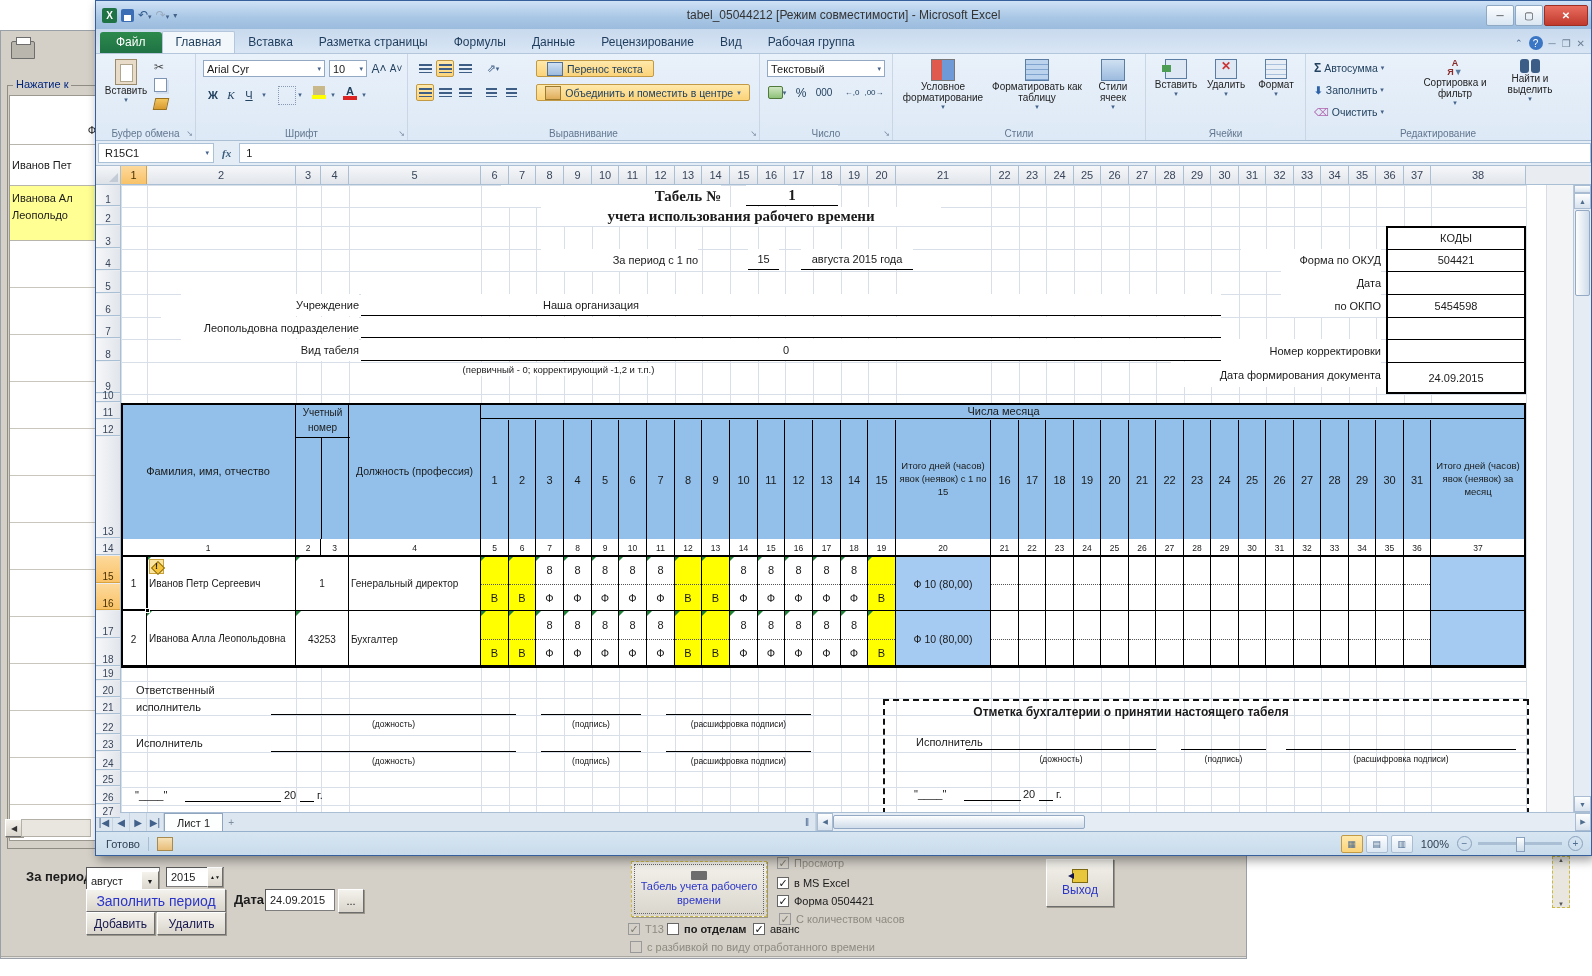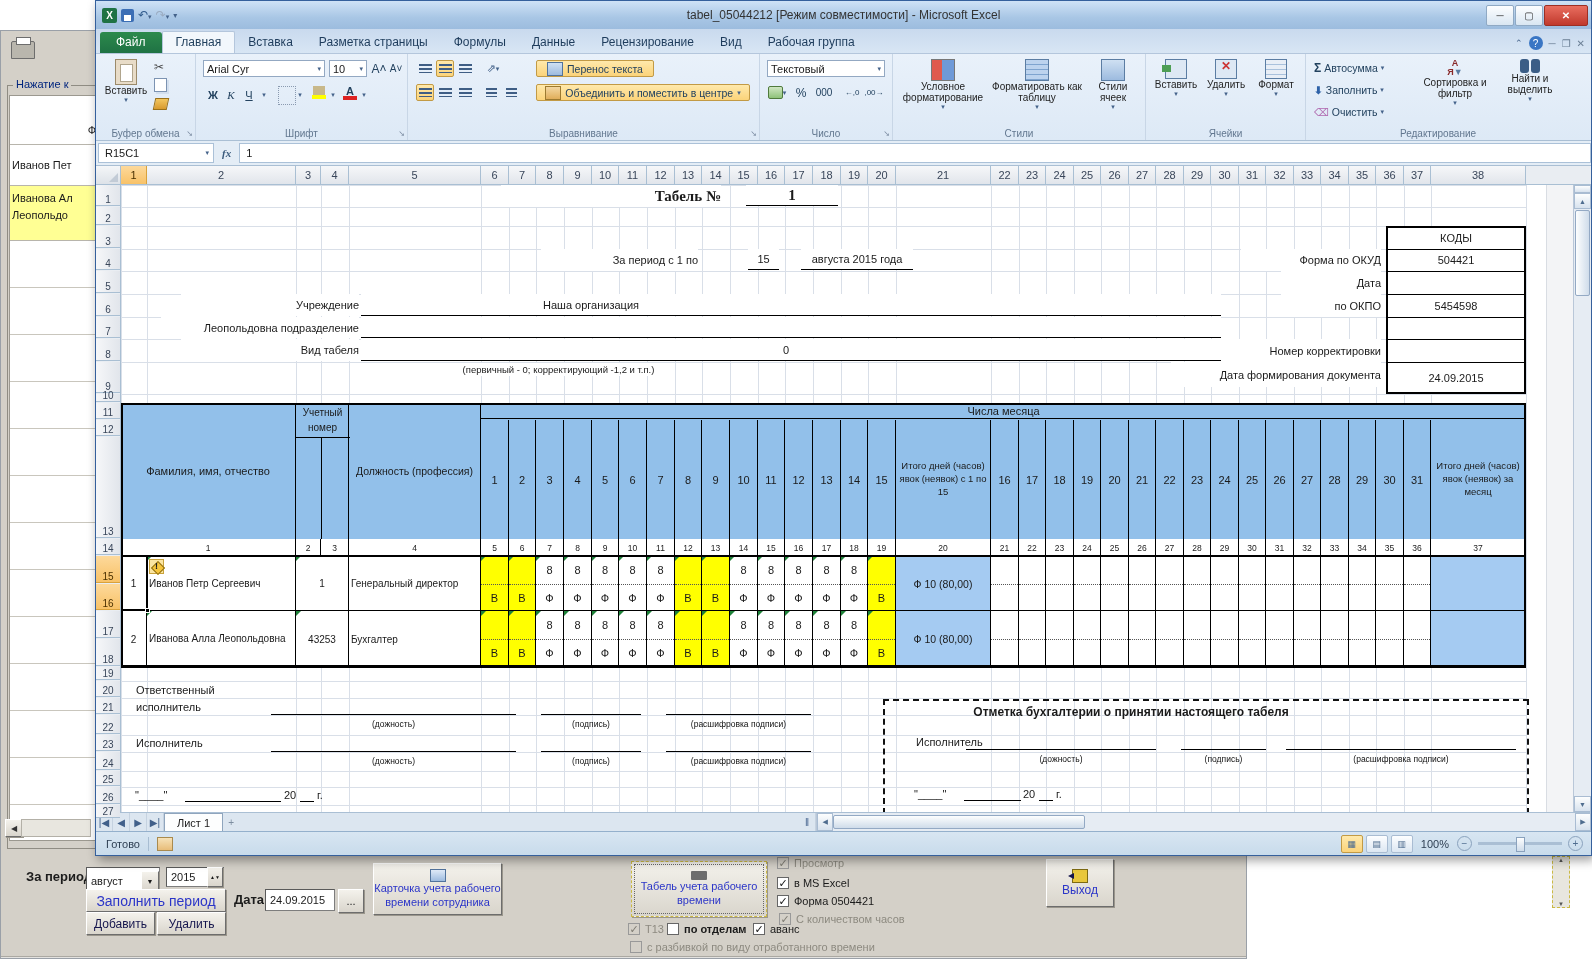--- a/index.html
+++ b/index.html
@@ -122,24 +122,20 @@
   <div class="abs field" style="left:165px;top:836px;width:58px;height:20px">
       <span>2015</span>
       <span class="bevel-btn" style="margin-left:auto;width:14px;height:18px;flex-direction:column;font-size:5px;line-height:1.4">▲▼</span>
     </div>
   <div class="abs bevel-btn blue-label" style="left:85px;top:858px;width:138px;height:21px;font-size:14px">Заполнить период</div>
   <div class="abs bevel-btn" style="left:85px;top:881px;width:67px;height:21px;font-size:12px;color:#15154d">Добавить</div>
   <div class="abs bevel-btn" style="left:156px;top:881px;width:67px;height:21px;font-size:12px;color:#15154d">Удалить</div>
   <div class="abs" style="left:233px;top:861px;font-size:13px;font-weight:bold;color:#1c1c1c">Дата</div>
   <div class="abs field" style="left:264px;top:858px;width:70px;height:22px">24.09.2015</div>
   <div class="abs bevel-btn" style="left:337px;top:858px;width:24px;height:22px">...</div>
-  <div class="abs bevel-btn" style="left:372px;top:832px;width:127px;height:50px;flex-direction:column">
-    <div style="width:14px;height:11px;background:linear-gradient(#dfeaf8,#9dbbdf);border:1px solid #51739c"></div>
-    <div class="blue-label" style="font-size:11px;text-align:center;line-height:1.2">Карточка учета рабочего времени сотрудника</div>
-  </div>
   <div class="abs bevel-btn" style="left:630px;top:830px;width:134px;height:54px;flex-direction:column;border:1px dashed #cbb944;outline:1px dotted #666;outline-offset:-4px">
     <div style="width:16px;height:9px;background:#6d6d6d;border-radius:1px"></div>
     <div class="blue-label" style="font-size:11px;text-align:center;line-height:1.2">Табель учета рабочего времени</div>
   </div>
   <div class="abs" style="left:776px;top:826px;display:flex">
       <span class="cbx dis">✓</span>
       <span class="cb-lab dis">Просмотр</span>
     </div>
   <div class="abs" style="left:776px;top:846px;display:flex">
       <span class="cbx">✓</span>
@@ -547,20 +543,21 @@
           <line x1="0" y1="550.5" x2="1405" y2="550.5" stroke="#d9dfe8"></line>
           <line x1="0" y1="567.5" x2="1405" y2="567.5" stroke="#d9dfe8"></line>
           <line x1="0" y1="586.5" x2="1405" y2="586.5" stroke="#d9dfe8"></line>
           <line x1="0" y1="602.5" x2="1405" y2="602.5" stroke="#d9dfe8"></line>
           <line x1="0" y1="620.5" x2="1405" y2="620.5" stroke="#d9dfe8"></line>
           <line x1="0" y1="634.5" x2="1405" y2="634.5" stroke="#d9dfe8"></line>
         </svg>
 
       <div class="cell rt serif whitebg" style="left:380px;top:0;width:220px;height:22px;font-size:15px">Табель №</div>
       <div class="cell ct serif bb whitebg" style="left:625px;top:0;width:92px;height:21px;font-size:15px">1</div>
+      <div class="cell ct serif whitebg" style="left:420px;top:22px;width:400px;height:19px;font-size:15px">учета использования рабочего времени</div>
       <div class="cell rt whitebg" style="left:420px;top:64px;width:157px;height:22px">За период с 1 по</div>
       <div class="cell ct bb whitebg" style="left:627px;top:64px;width:31px;height:21px">15</div>
       <div class="cell ct bb whitebg" style="left:680px;top:64px;width:112px;height:21px">августа 2015 года</div>
 
       <div class="cell whitebg" style="left:1265px;top:41px;width:140px;height:168px;border:2px solid #000"></div>
       <div class="cell ct" style="left:1265px;top:41px;width:140px;height:23px;font-size:11px">КОДЫ</div>
       <div class="cell" style="left:1267px;top:64px;width:136px;border-top:1px solid #000"></div>
       <div class="cell ct" style="left:1265px;top:64px;width:140px;height:22px">504421</div>
       <div class="cell" style="left:1267px;top:86px;width:136px;border-top:1px solid #000"></div>
       <div class="cell" style="left:1267px;top:109px;width:136px;border-top:1px solid #000"></div>

